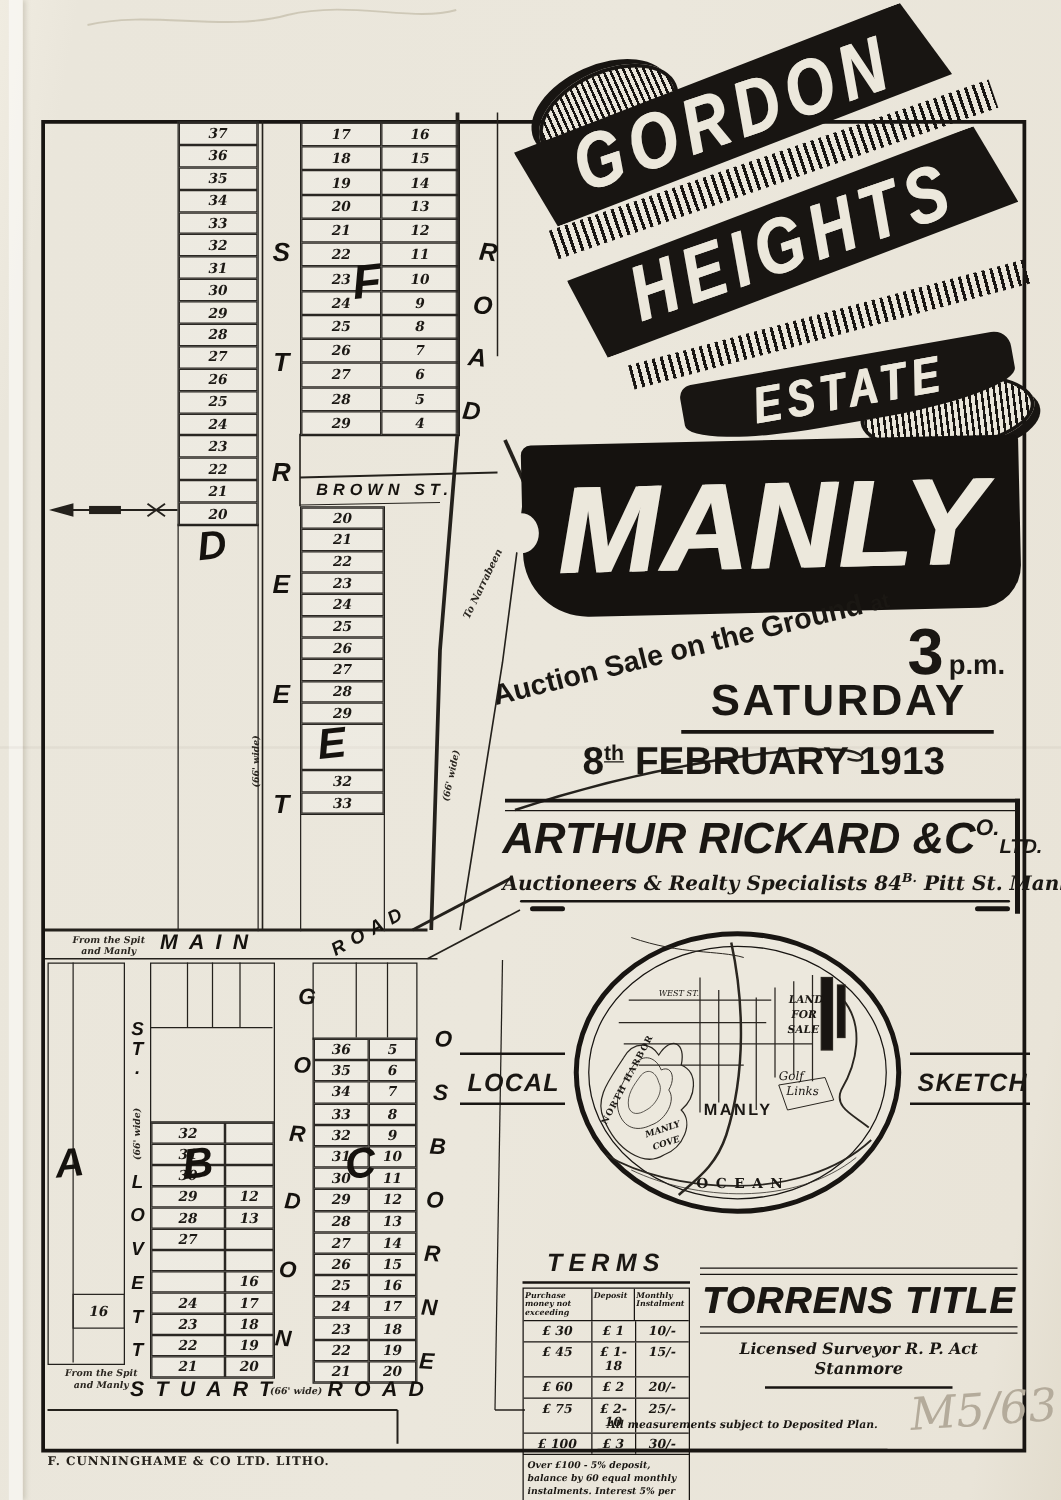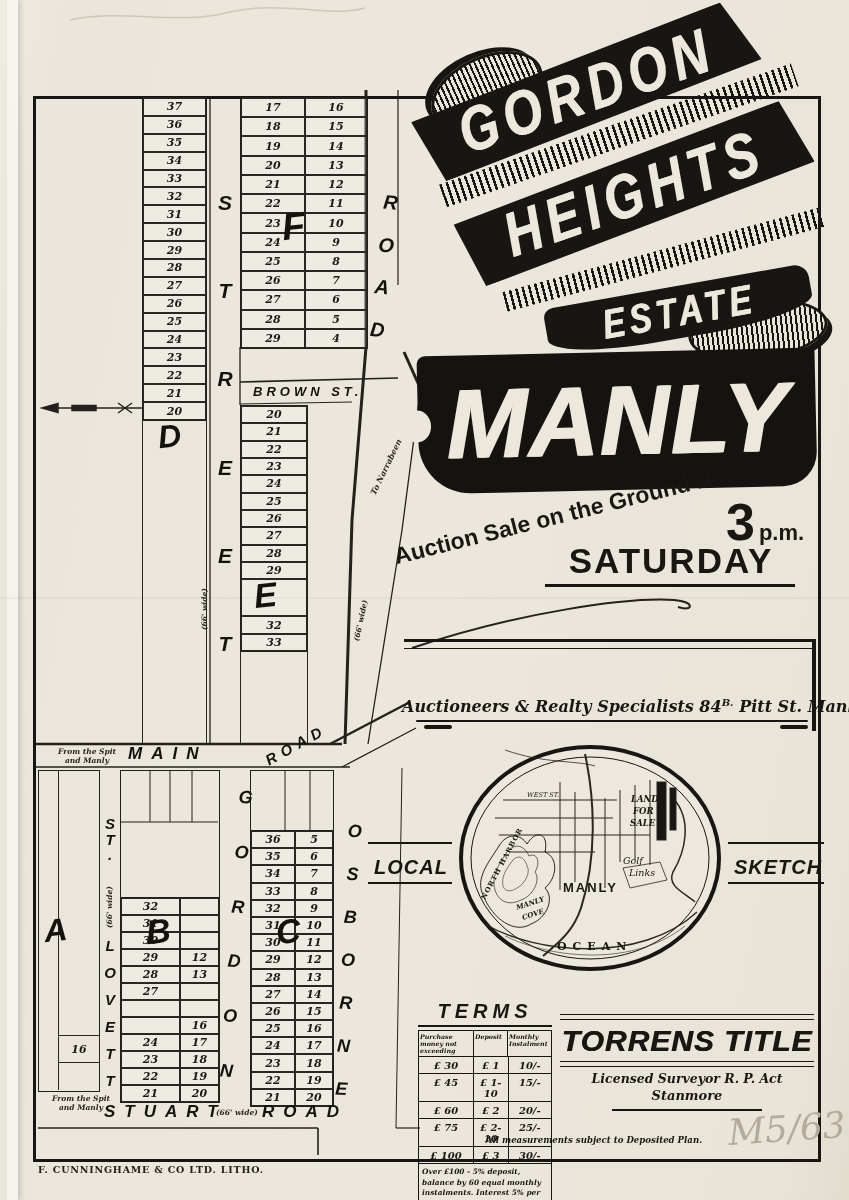--- a/index.html
+++ b/index.html
@@ -466,24 +466,32 @@
   <div id="auction-line">
     <span>Auction Sale on the Ground</span>
     <span class="at">at</span>
   </div>
   <div id="time">
     <span class="n">3</span>
     <span class="s">p.m.</span>
   </div>
   <div id="day">SATURDAY</div>
   <div id="day-rule"></div>
+  <div id="date">
+    <span>8</span><sup>th</sup>
+    <span>FEBRUARY 1913</span>
+  </div>
 
   <div id="rule-top"></div>
   <div id="rule-right"></div>
 
+  <div id="agent">
+    <span>ARTHUR RICKARD</span>
+    <span>&amp;</span><span>C</span><span class="co-sup">O.</span><span class="ltd">LTD.</span>
+  </div>
   <div id="agent-sub">
     <span>Auctioneers &amp; Realty Specialists 84</span><sup>B.</sup><span> Pitt St. Manly.</span>
   </div>
   <div id="agent-rule"></div>
   <div class="corner-blob" style="left:424px;"></div>
   <div class="corner-blob" style="left:780px;"></div>
 
   <div class="side-label" style="left:368px;width:72px;">LOCAL</div>
   <div class="side-label" style="left:728px;width:84px;">SKETCH</div>
 
@@ -541,21 +549,21 @@
         <div class="thc">Monthly Instalment</div>
       </div>
       <div>
           <div class="trow">
             <div class="tcell">£ 30</div>
             <div class="tcell">£ 1</div>
             <div class="tcell">10/-</div>
           </div>
           <div class="trow">
             <div class="tcell">£ 45</div>
-            <div class="tcell">£ 1-10</div>
+            <div class="tcell">£ 1-18</div>
             <div class="tcell">15/-</div>
           </div>
           <div class="trow">
             <div class="tcell">£ 60</div>
             <div class="tcell">£ 2</div>
             <div class="tcell">20/-</div>
           </div>
           <div class="trow">
             <div class="tcell">£ 75</div>
             <div class="tcell">£ 2-10</div>

